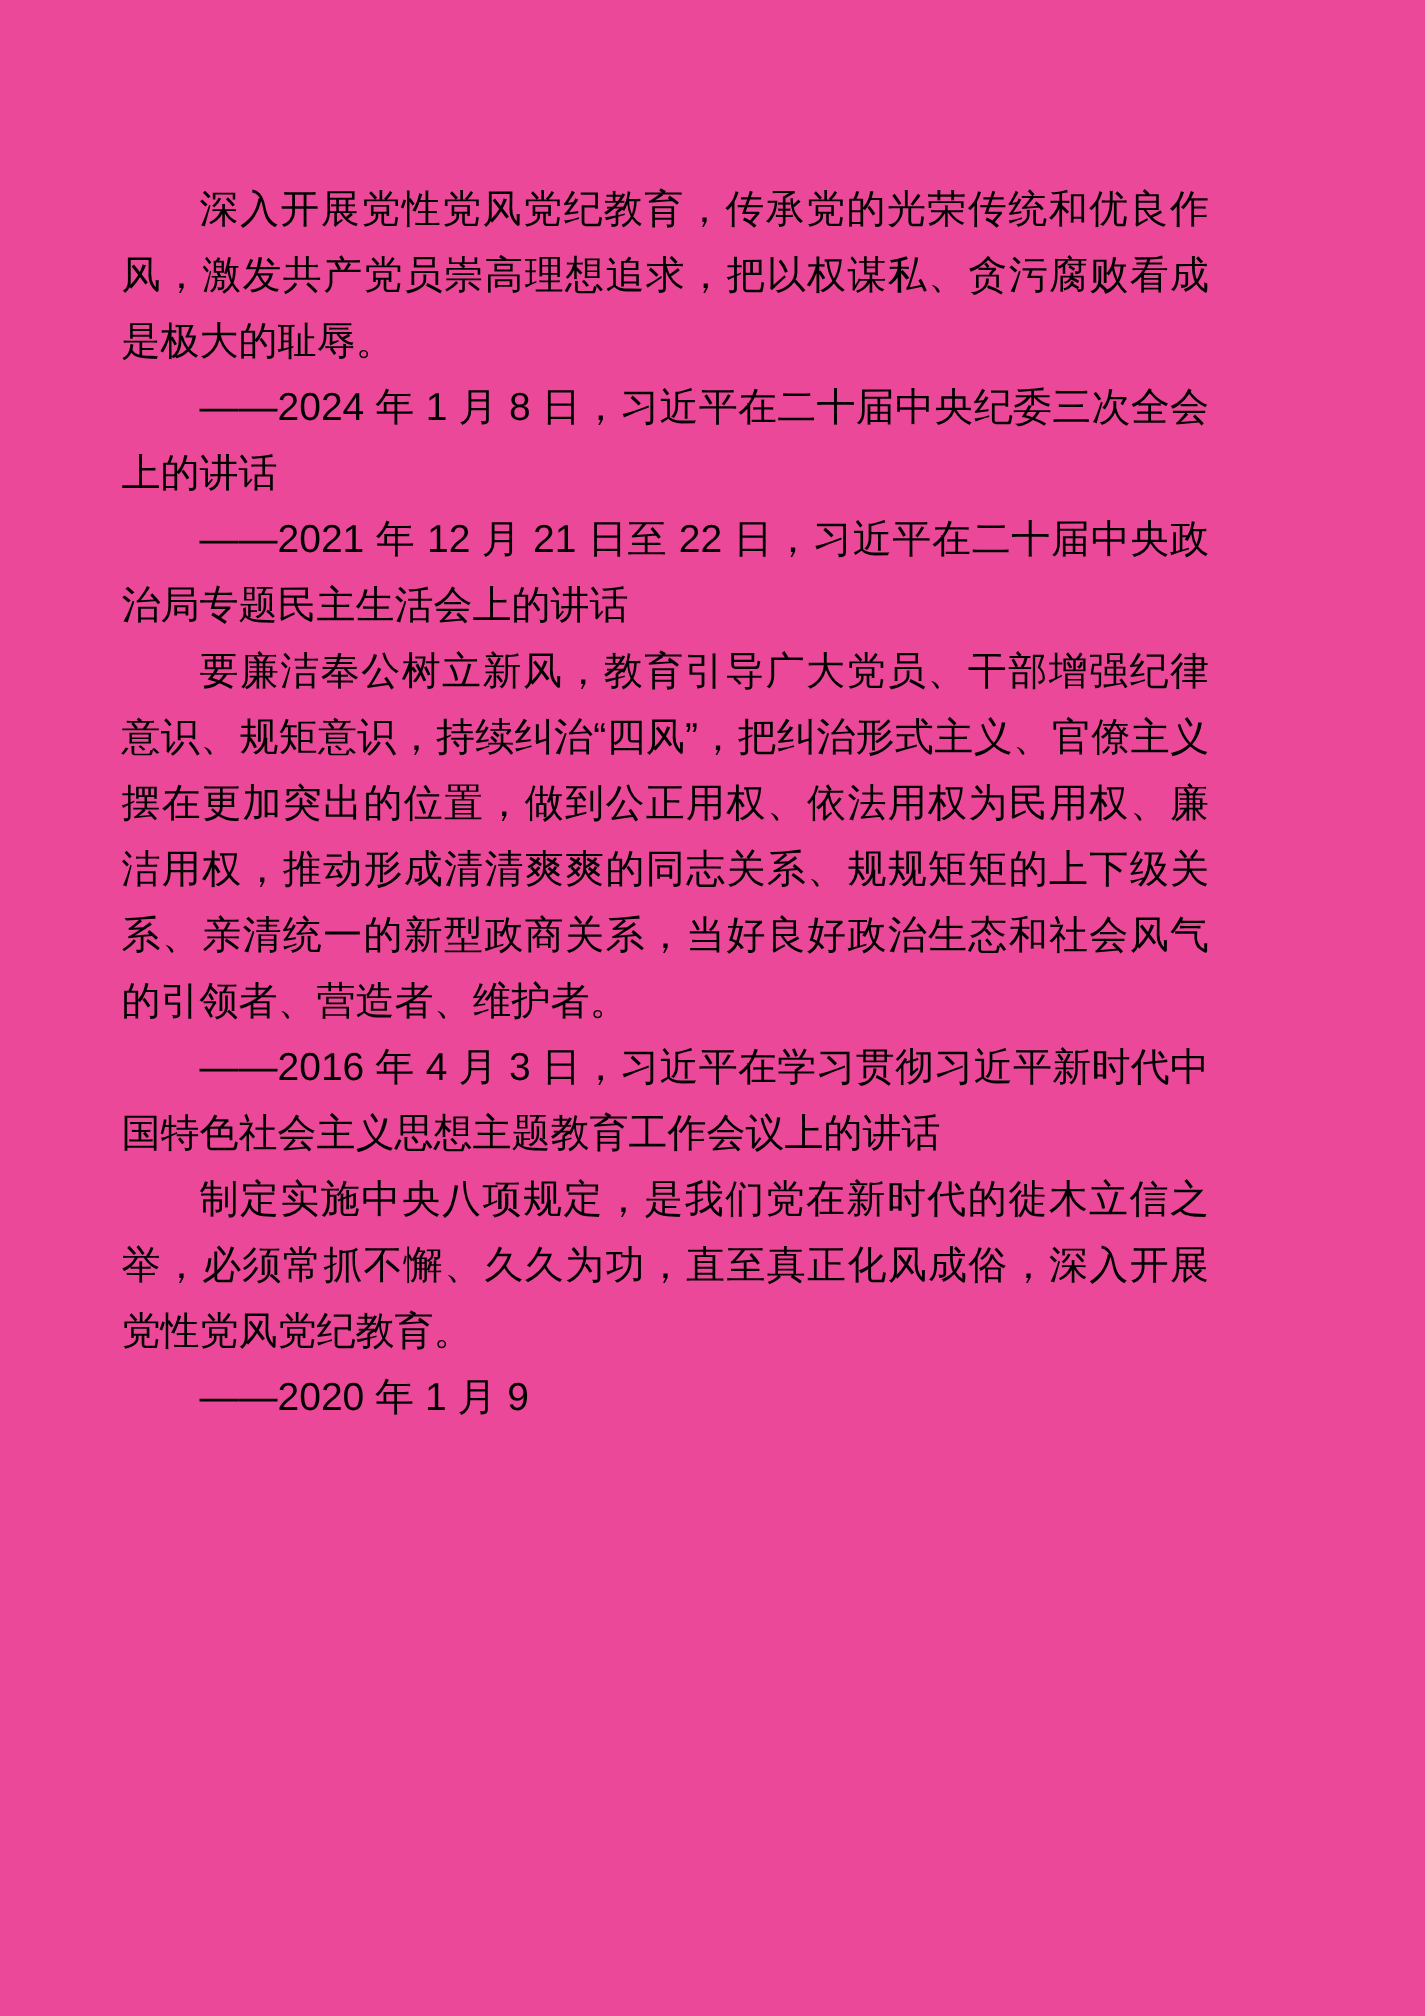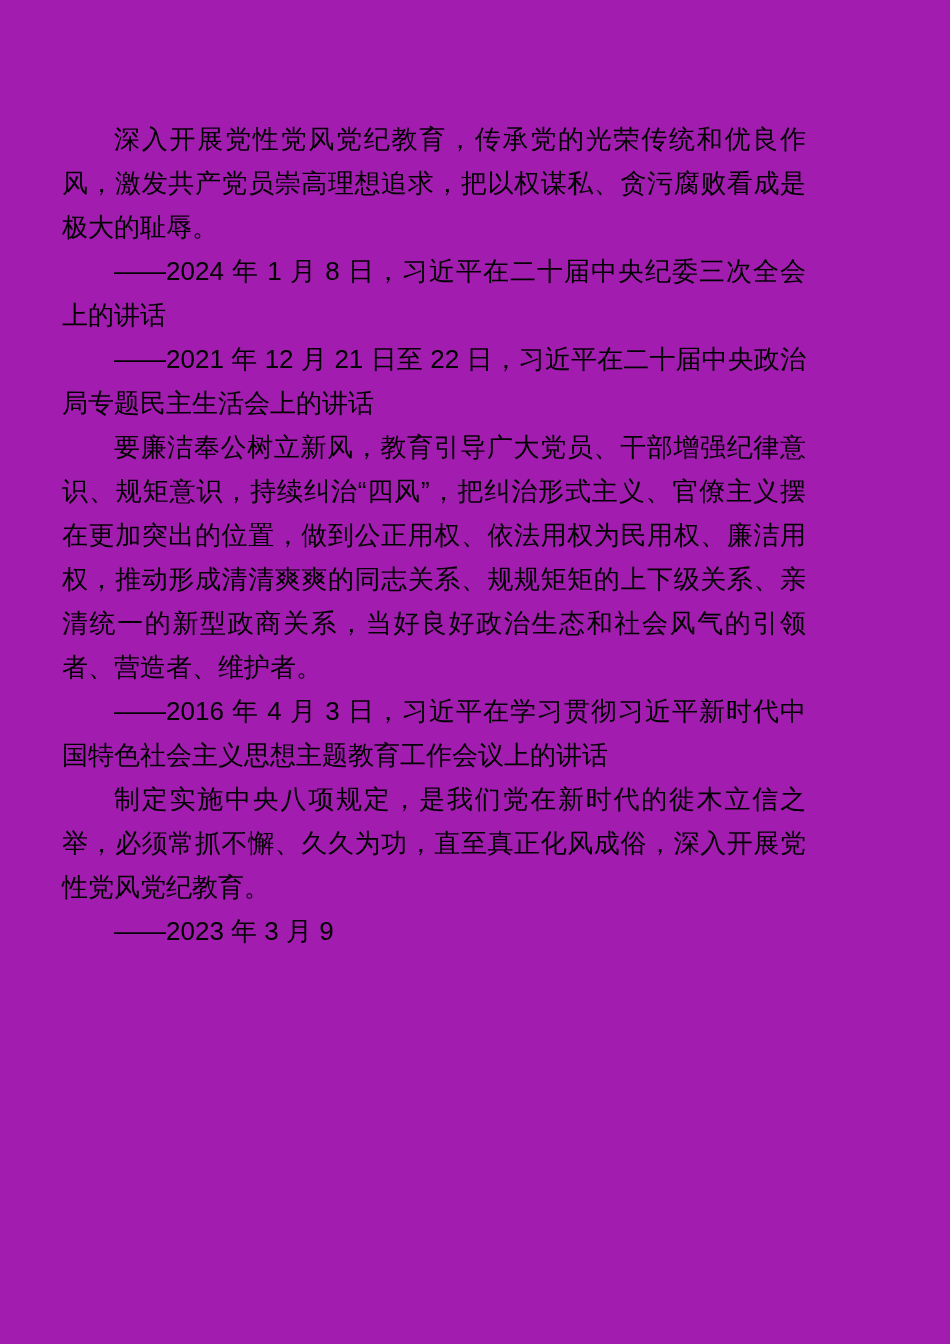--- a/index.html
+++ b/index.html
@@ -5,23 +5,23 @@
   html, body {
     margin: 0;
     padding: 0;
     background: #ffffff;
   }
   .page {
     position: relative;
     width: 950px;
     height: 1344px;
     margin: 0 auto;
-    background: #a21caf;
+    background: #ec4899;
     box-sizing: border-box;
-    padding: 117px 144px 0 62px;
+    padding: 117px 144px 0 81px;
     overflow: hidden;
   }
   .doc-body p {
     margin: 0;
     padding: 0;
     font-family: "Liberation Sans", "DejaVu Sans", sans-serif;
     font-size: 26px;
     line-height: 44px;
     color: #000000;
     text-align: justify;
@@ -35,15 +35,15 @@
 <body>
 
 <div class="page">
   <div class="doc-body">
     <p>深入开展党性党风党纪教育，传承党的光荣传统和优良作风，激发共产党员崇高理想追求，把以权谋私、贪污腐败看成是极大的耻辱。</p>
     <p>——2024 年 1 月 8 日，习近平在二十届中央纪委三次全会上的讲话</p>
     <p>——2021 年 12 月 21 日至 22 日，习近平在二十届中央政治局专题民主生活会上的讲话</p>
     <p>要廉洁奉公树立新风，教育引导广大党员、干部增强纪律意识、规矩意识，持续纠治“四风”，把纠治形式主义、官僚主义摆在更加突出的位置，做到公正用权、依法用权为民用权、廉洁用权，推动形成清清爽爽的同志关系、规规矩矩的上下级关系、亲清统一的新型政商关系，当好良好政治生态和社会风气的引领者、营造者、维护者。</p>
     <p>——2016 年 4 月 3 日，习近平在学习贯彻习近平新时代中国特色社会主义思想主题教育工作会议上的讲话</p>
     <p>制定实施中央八项规定，是我们党在新时代的徙木立信之举，必须常抓不懈、久久为功，直至真正化风成俗，深入开展党性党风党纪教育。</p>
-    <p>——2023 年 3 月 9</p>
+    <p>——2020 年 1 月 9</p>
   </div>
 </div>
 
 </body></html>

